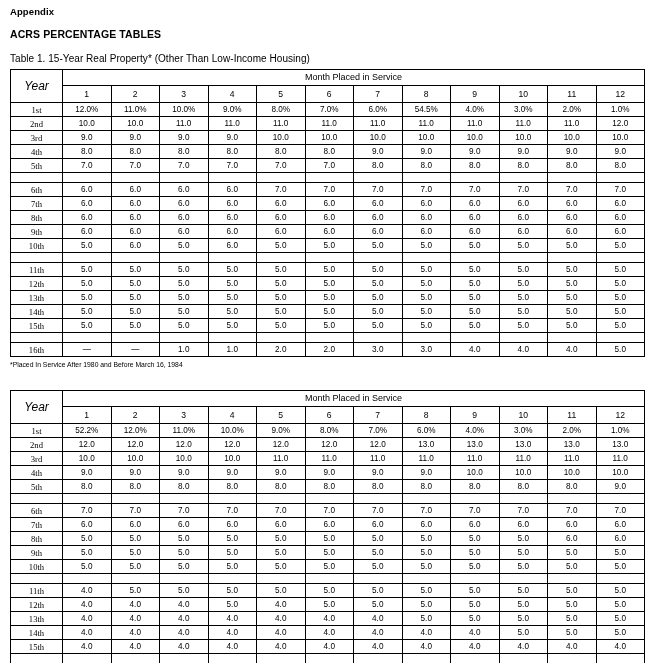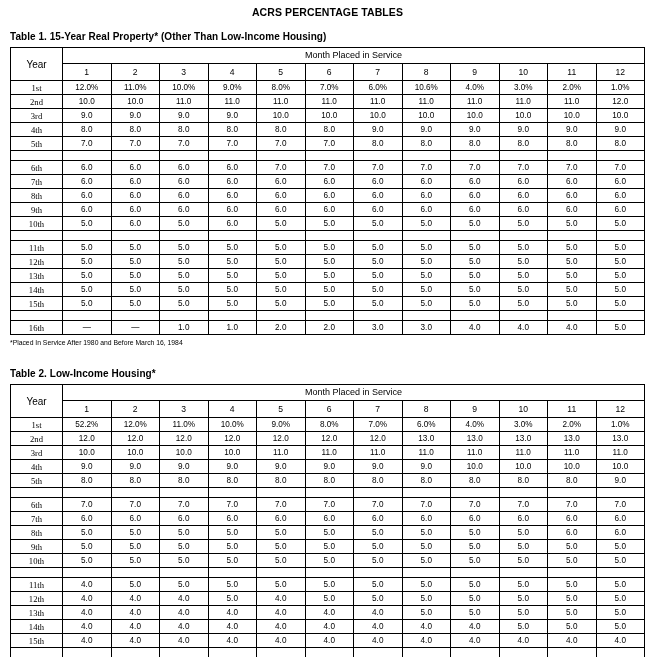--- a/index.html
+++ b/index.html
@@ -24,46 +24,46 @@
     font-size: 9.5px;
     font-weight: bold;
     margin: 0 0 11px 0;
     letter-spacing: 0.1px;
   }
   .doc-title {
     font-size: 10.5px;
     font-weight: bold;
     margin: 0 0 13px 0;
     letter-spacing: 0.1px;
-    text-align: center;
   }
   .table-title {
     font-size: 10px;
-    font-weight: bold;
+    font-weight: normal;
     margin: 5px 0 5px 0;
     letter-spacing: 0.05px;
   }
   table.acrs {
     border-collapse: collapse;
     width: 634px;
     table-layout: fixed;
     font-size: 8.2px;
   }
   table.acrs td, table.acrs th {
     border: 1px solid #000000;
     padding: 0;
     text-align: center;
     vertical-align: middle;
     font-weight: normal;
   }
   .yr-head {
     width: 52px;
-    font-size: 10px;
+    font-size: 12px;
     font-weight: bold;
     height: 32px;
+    font-style: italic;
   }
   .month-head {
     font-size: 9px;
     font-weight: bold;
     height: 14px;
     margin-top: 48px;
   }
   .colnum {
     height: 15px;
     font-size: 8.6px;
@@ -95,20 +95,21 @@
   }
   .tbl2-wrap {
     margin-top: 22px;
   }
 </style>
 </head>
 <body>
 
 <div class="page">
 
+  <div class="appendix">Appendix</div>
   <div class="doc-title">ACRS PERCENTAGE TABLES</div>
 
   <div>
     <div class="table-title">Table 1. 15-Year Real Property* (Other Than Low-Income Housing)</div>
     <table class="acrs">
       <colgroup>
         <col style="width:52px">
         <col span="12" style="width:48.5px">
       </colgroup>
       <thead>
@@ -134,21 +135,21 @@
       <tbody id="t1-body">
           <tr>
             <td class="yr">1st</td>
             <td class="val">12.0%</td>
             <td class="val">11.0%</td>
             <td class="val">10.0%</td>
             <td class="val">9.0%</td>
             <td class="val">8.0%</td>
             <td class="val">7.0%</td>
             <td class="val">6.0%</td>
-            <td class="val">10.6%</td>
+            <td class="val">54.5%</td>
             <td class="val">4.0%</td>
             <td class="val">3.0%</td>
             <td class="val">2.0%</td>
             <td class="val">1.0%</td>
           </tr>
           <tr>
             <td class="yr">2nd</td>
             <td class="val">10.0</td>
             <td class="val">10.0</td>
             <td class="val">11.0</td>
@@ -416,21 +417,20 @@
             <td class="val">4.0</td>
             <td class="val">4.0</td>
             <td class="val">5.0</td>
           </tr>
         </tbody>
     </table>
     <div class="footnote">*Placed In Service After 1980 and Before March 16, 1984</div>
   </div>
 
   <div class="tbl2-wrap">
-    <div class="table-title">Table 2. Low-Income Housing*</div>
     <table class="acrs">
       <colgroup>
         <col style="width:52px">
         <col span="12" style="width:48.5px">
       </colgroup>
       <thead>
         <tr>
           <th class="yr-head" rowspan="2">Year</th>
           <th class="month-head" colspan="12">Month Placed in Service</th>
         </tr>

